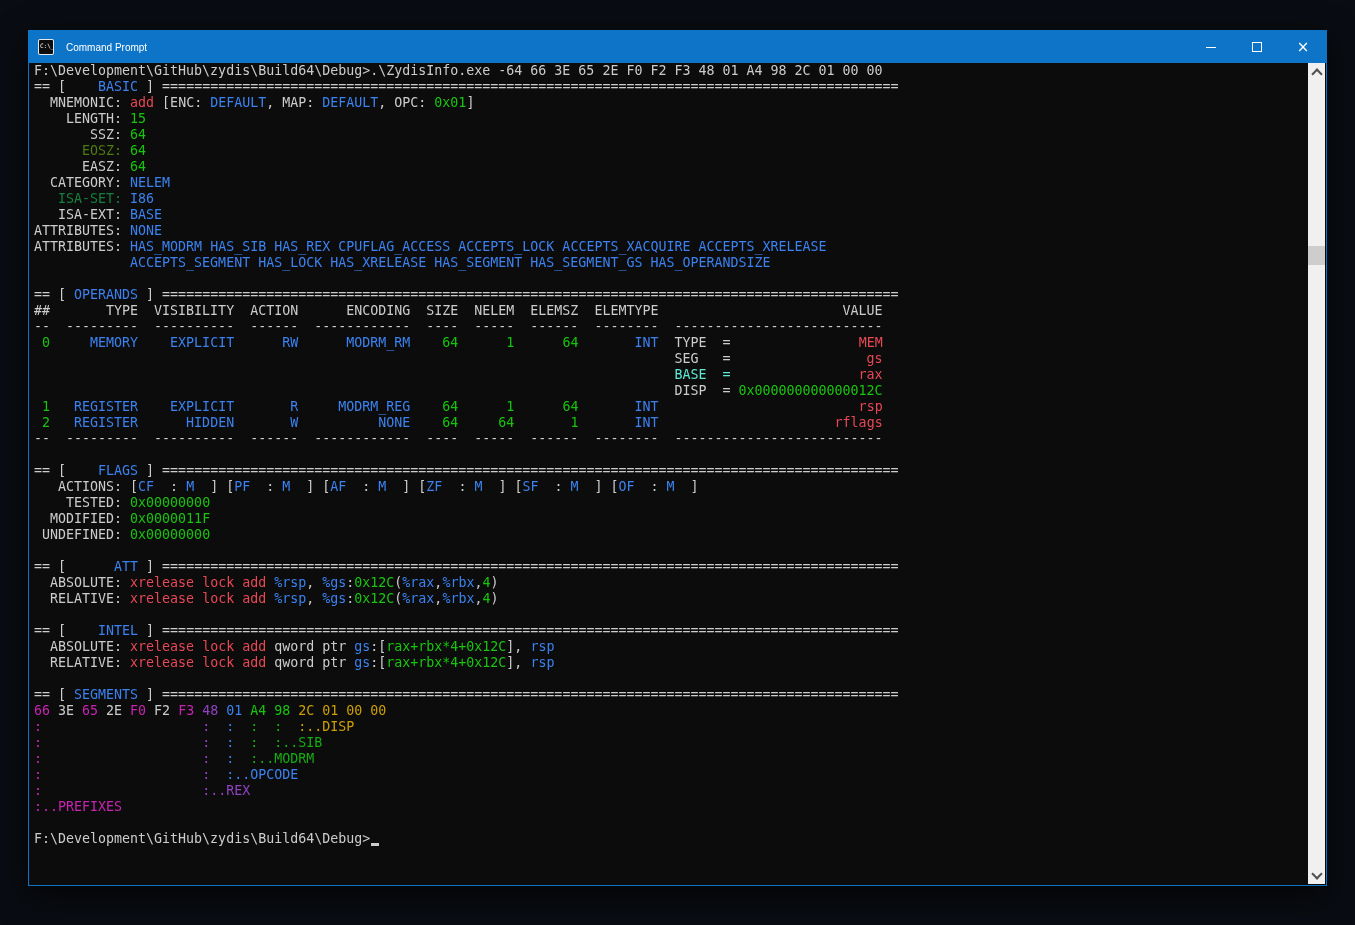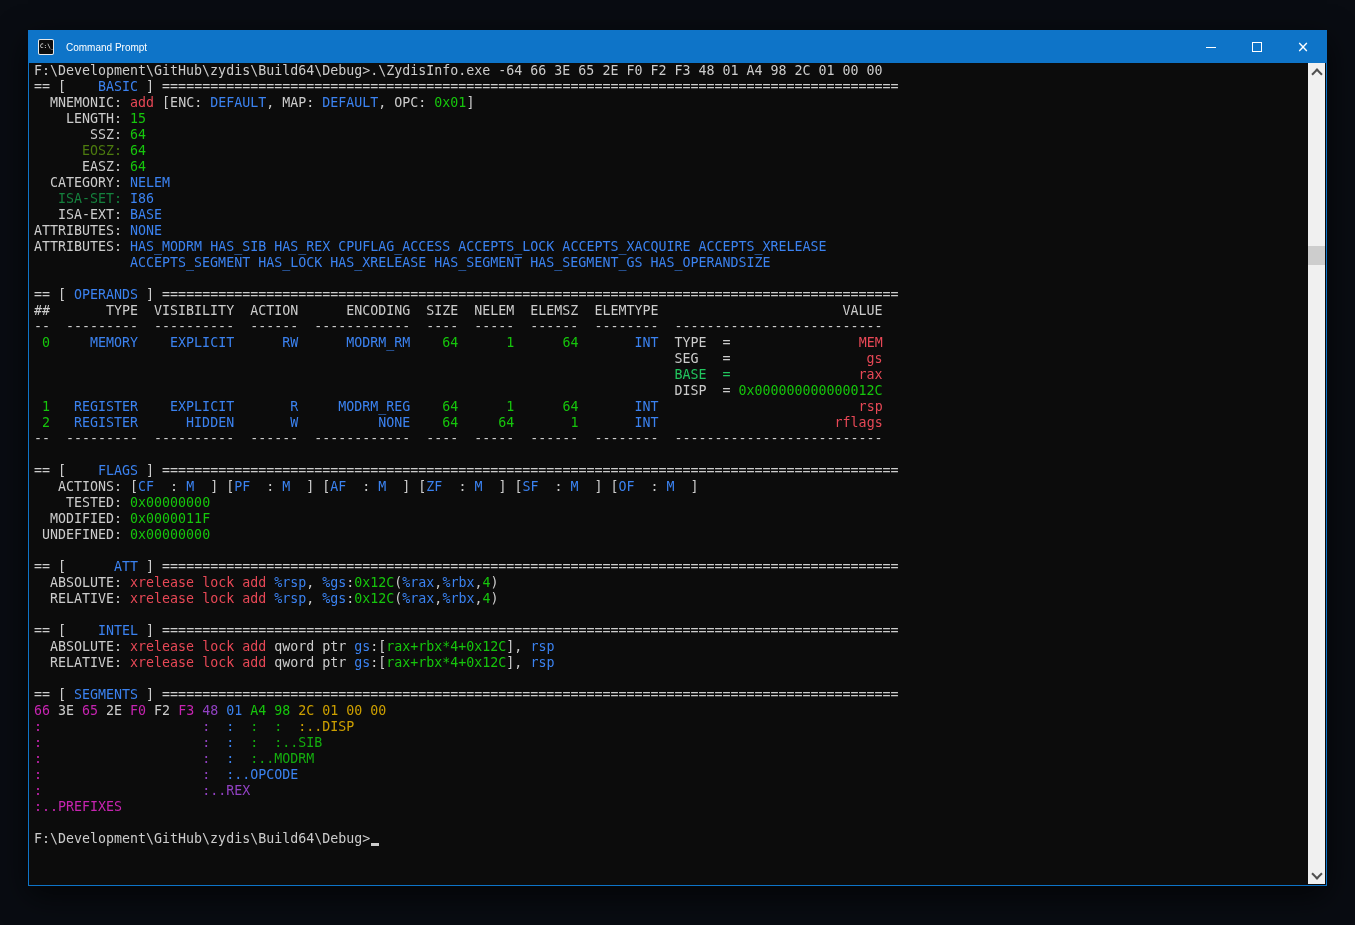--- a/index.html
+++ b/index.html
@@ -82,21 +82,21 @@
       <div class="tline"><span style="color: rgb(204, 204, 204);">   ISA-EXT: </span><span style="color: rgb(59, 130, 240);">BASE</span></div>
       <div class="tline"><span style="color: rgb(204, 204, 204);">ATTRIBUTES: </span><span style="color: rgb(59, 130, 240);">NONE</span></div>
       <div class="tline"><span style="color: rgb(204, 204, 204);">ATTRIBUTES: </span><span style="color: rgb(59, 130, 240);">HAS_MODRM HAS_SIB HAS_REX CPUFLAG_ACCESS ACCEPTS_LOCK ACCEPTS_XACQUIRE ACCEPTS_XRELEASE</span></div>
       <div class="tline"><span style="color: rgb(59, 130, 240);">            ACCEPTS_SEGMENT HAS_LOCK HAS_XRELEASE HAS_SEGMENT HAS_SEGMENT_GS HAS_OPERANDSIZE</span></div>
       <div class="tline"></div>
       <div class="tline"><span style="color: rgb(204, 204, 204);">== [</span><span style="color: rgb(59, 130, 240);"> OPERANDS</span><span style="color: rgb(204, 204, 204);"> ] ============================================================================================</span></div>
       <div class="tline"><span style="color: rgb(204, 204, 204);">##       TYPE  VISIBILITY  ACTION      ENCODING  SIZE  NELEM  ELEMSZ  ELEMTYPE                       VALUE</span></div>
       <div class="tline"><span style="color: rgb(204, 204, 204);">--  ---------  ----------  ------  ------------  ----  -----  ------  --------  --------------------------</span></div>
       <div class="tline"><span style="color: rgb(22, 198, 12);"> 0</span><span style="color: rgb(59, 130, 240);">     MEMORY</span><span style="color: rgb(59, 130, 240);">    EXPLICIT</span><span style="color: rgb(59, 130, 240);">      RW</span><span style="color: rgb(59, 130, 240);">      MODRM_RM</span><span style="color: rgb(22, 198, 12);">    64</span><span style="color: rgb(22, 198, 12);">      1</span><span style="color: rgb(22, 198, 12);">      64</span><span style="color: rgb(59, 130, 240);">       INT</span><span style="color: rgb(204, 204, 204);">  TYPE  =                </span><span style="color: rgb(231, 72, 86);">MEM</span></div>
       <div class="tline"><span style="color: rgb(204, 204, 204);">                                                                                SEG   =</span><span style="color: rgb(231, 72, 86);">                 gs</span></div>
-      <div class="tline"><span style="color: #22c55e;">                                                                                BASE  =</span><span style="color: rgb(231, 72, 86);">                rax</span></div>
+      <div class="tline"><span style="color: #5eead4;">                                                                                BASE  =</span><span style="color: rgb(231, 72, 86);">                rax</span></div>
       <div class="tline"><span style="color: rgb(204, 204, 204);">                                                                                DISP  = </span><span style="color: rgb(22, 198, 12);">0x000000000000012C</span></div>
       <div class="tline"><span style="color: rgb(22, 198, 12);"> 1</span><span style="color: rgb(59, 130, 240);">   REGISTER</span><span style="color: rgb(59, 130, 240);">    EXPLICIT</span><span style="color: rgb(59, 130, 240);">       R</span><span style="color: rgb(59, 130, 240);">     MODRM_REG</span><span style="color: rgb(22, 198, 12);">    64</span><span style="color: rgb(22, 198, 12);">      1</span><span style="color: rgb(22, 198, 12);">      64</span><span style="color: rgb(59, 130, 240);">       INT</span><span style="color: rgb(204, 204, 204);">  </span><span style="color: rgb(231, 72, 86);">                       rsp</span></div>
       <div class="tline"><span style="color: rgb(22, 198, 12);"> 2</span><span style="color: rgb(59, 130, 240);">   REGISTER</span><span style="color: rgb(59, 130, 240);">      HIDDEN</span><span style="color: rgb(59, 130, 240);">       W</span><span style="color: rgb(59, 130, 240);">          NONE</span><span style="color: rgb(22, 198, 12);">    64</span><span style="color: rgb(22, 198, 12);">     64</span><span style="color: rgb(22, 198, 12);">       1</span><span style="color: rgb(59, 130, 240);">       INT</span><span style="color: rgb(204, 204, 204);">  </span><span style="color: rgb(231, 72, 86);">                    rflags</span></div>
       <div class="tline"><span style="color: rgb(204, 204, 204);">--  ---------  ----------  ------  ------------  ----  -----  ------  --------  --------------------------</span></div>
       <div class="tline"></div>
       <div class="tline"><span style="color: rgb(204, 204, 204);">== [</span><span style="color: rgb(59, 130, 240);">    FLAGS</span><span style="color: rgb(204, 204, 204);"> ] ============================================================================================</span></div>
       <div class="tline"><span style="color: rgb(204, 204, 204);">   ACTIONS: [</span><span style="color: rgb(59, 130, 240);">CF</span><span style="color: rgb(204, 204, 204);">  : </span><span style="color: rgb(59, 130, 240);">M</span><span style="color: rgb(204, 204, 204);">  ] [</span><span style="color: rgb(59, 130, 240);">PF</span><span style="color: rgb(204, 204, 204);">  : </span><span style="color: rgb(59, 130, 240);">M</span><span style="color: rgb(204, 204, 204);">  ] [</span><span style="color: rgb(59, 130, 240);">AF</span><span style="color: rgb(204, 204, 204);">  : </span><span style="color: rgb(59, 130, 240);">M</span><span style="color: rgb(204, 204, 204);">  ] [</span><span style="color: rgb(59, 130, 240);">ZF</span><span style="color: rgb(204, 204, 204);">  : </span><span style="color: rgb(59, 130, 240);">M</span><span style="color: rgb(204, 204, 204);">  ] [</span><span style="color: rgb(59, 130, 240);">SF</span><span style="color: rgb(204, 204, 204);">  : </span><span style="color: rgb(59, 130, 240);">M</span><span style="color: rgb(204, 204, 204);">  ] [</span><span style="color: rgb(59, 130, 240);">OF</span><span style="color: rgb(204, 204, 204);">  : </span><span style="color: rgb(59, 130, 240);">M</span><span style="color: rgb(204, 204, 204);">  ]</span></div>
       <div class="tline"><span style="color: rgb(204, 204, 204);">    TESTED: </span><span style="color: rgb(22, 198, 12);">0x00000000</span></div>
       <div class="tline"><span style="color: rgb(204, 204, 204);">  MODIFIED: </span><span style="color: rgb(22, 198, 12);">0x0000011F</span></div>
       <div class="tline"><span style="color: rgb(204, 204, 204);"> UNDEFINED: </span><span style="color: rgb(22, 198, 12);">0x00000000</span></div>

